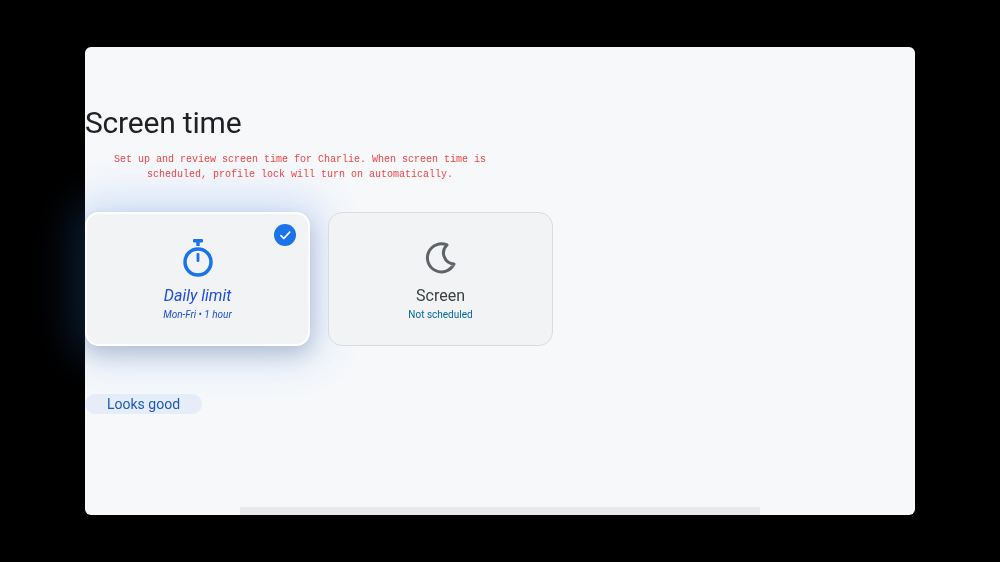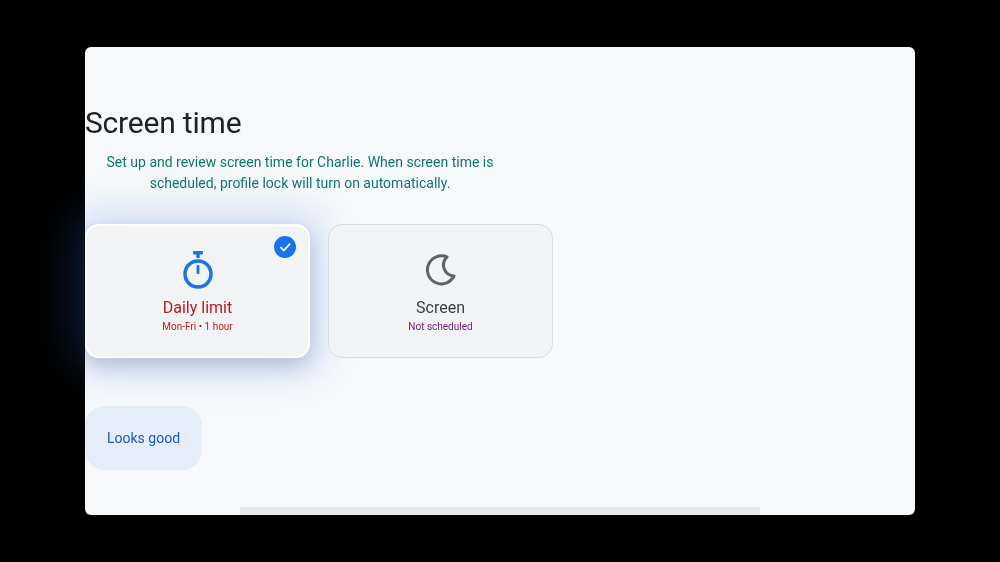--- a/index.html
+++ b/index.html
@@ -29,25 +29,26 @@
       align-items: flex-start;
     }
     .page-title {
       font-size: 30px;
       font-weight: 400;
       color: #202124;
       letter-spacing: -0.2px;
     }
     .subtitle {
       margin-top: 12px;
-      font-size: 14px;
-      color: #0f766e;
+      font-size: 10px;
+      color: #ef4444;
       text-align: center;
       line-height: 1.5;
       max-width: 430px;
+      font-family: Liberation Mono, monospace;
     }
     .cards {
       margin-top: 30px;
       display: flex;
       gap: 18px;
       align-items: center;
     }
     .card {
       width: 225px;
       height: 134px;
@@ -76,27 +77,28 @@
       font-size: 16px;
       font-weight: 400;
       margin-bottom: 4px;
     }
     .card-sub {
       font-size: 10px;
       font-weight: 400;
     }
     .card.selected .card-title,
     .card.selected .card-sub {
-      color: #b91c1c;
+      color: #1d4ed8;
+      font-style: italic;
     }
     .card.unselected .card-title {
       color: #3c4043;
     }
     .card.unselected .card-sub {
-      color: #701a75;
+      color: #0369a1;
     }
     .check-badge {
       position: absolute;
       top: 10px;
       right: 12px;
       width: 22px;
       height: 22px;
       background: #1a73e8;
       border-radius: 50%;
       display: flex;
@@ -106,21 +108,21 @@
     .check-badge svg {
       width: 14px;
       height: 14px;
     }
     .looks-good-btn {
       margin-top: 48px;
       background: #e6edf9;
       color: #185abc;
       border: none;
       border-radius: 20px;
-      padding: 24px 22px;
+      padding: 2px 22px;
       font-size: 14px;
       font-family: inherit;
       cursor: pointer;
     }
     .bottom-bar {
       position: absolute;
       bottom: 0;
       left: 50%;
       transform: translateX(-50%);
       width: 520px;

